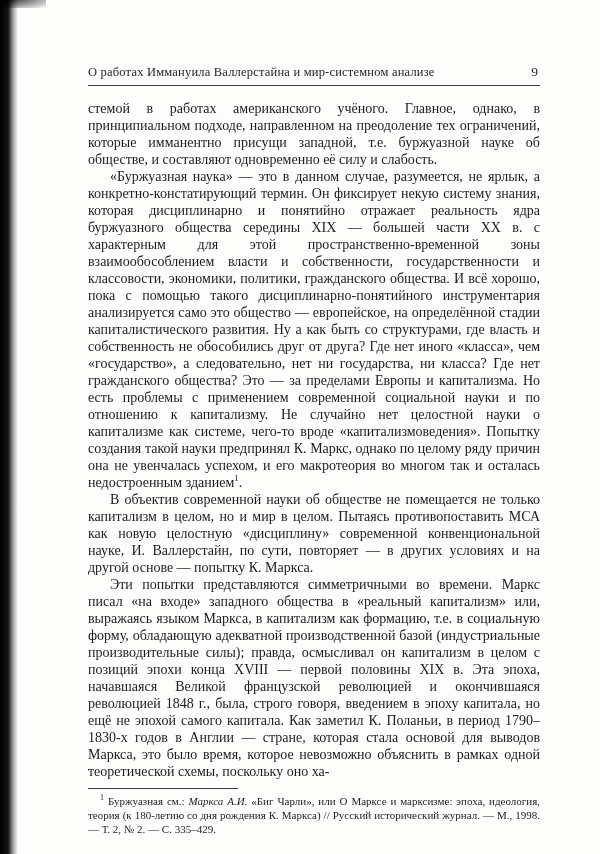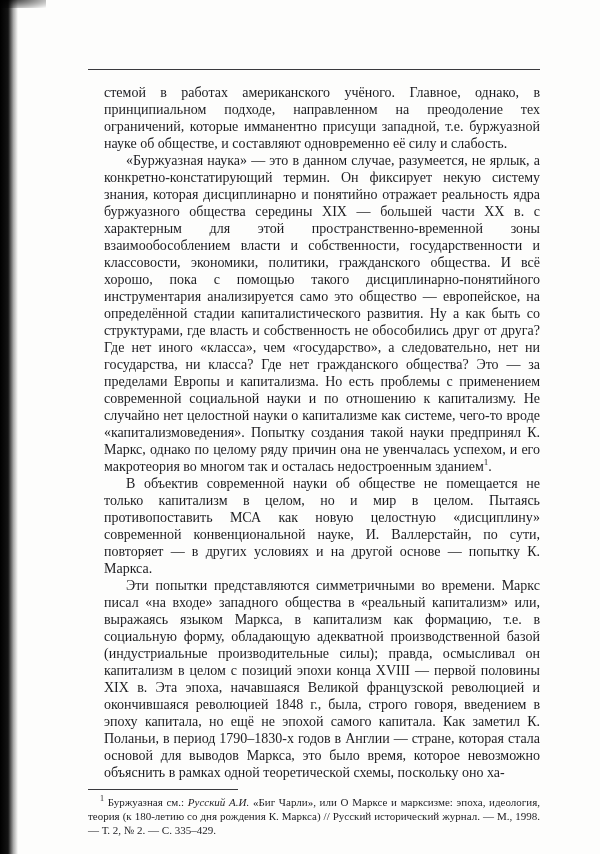--- a/index.html
+++ b/index.html
@@ -48,21 +48,20 @@
     margin-bottom: 14px;
   }
   .body-text p {
     font-size: 14px;
     line-height: 17px;
     text-align: justify;
     text-indent: 22px;
     hyphens: auto;
     -webkit-hyphens: auto;
     color: #1c1c20;
-    margin-left: 16px;
   }
   .body-text p.no-indent { text-indent: 0; }
   .body-text sup {
     font-size: 9px;
     line-height: 0;
     vertical-align: super;
   }
   .footnote-rule {
     width: 150px;
     height: 1px;
@@ -88,26 +87,30 @@
 </style>
 </head>
 <body>
 
 <div class="scan-page">
   <div class="edge-shadow"></div>
   <div class="corner-smudge"></div>
 
   <div class="page-content">
 
+    <div class="running-header">
+      <span class="running-title">О работах Иммануила Валлерстайна и мир-системном анализе</span>
+      <span class="page-number">9</span>
+    </div>
     <div class="header-rule"></div>
 
     <div class="body-text">
       <p class="no-indent">стемой в работах американского учёного. Главное, однако, в принципиальном подходе, направленном на преодоление тех ограничений, которые имманентно присущи западной, т.е. буржуазной науке об обществе, и составляют одновременно её силу и слабость.</p>
       <p><span>«Буржуазная наука» — это в данном случае, разумеется, не ярлык, а конкретно-констатирующий термин. Он фиксирует некую систему знания, которая дисциплинарно и понятийно отражает реальность ядра буржуазного общества середины XIX — большей части XX в. с характерным для этой пространственно-временной зоны взаимообособлением власти и собственности, государственности и классовости, экономики, политики, гражданского общества. И всё хорошо, пока с помощью такого дисциплинарно-понятийного инструментария анализируется само это общество — европейское, на определённой стадии капиталистического развития. Ну а как быть со структурами, где власть и собственность не обособились друг от друга? Где нет иного «класса», чем «государство», а следовательно, нет ни государства, ни класса? Где нет гражданского общества? Это — за пределами Европы и капитализма. Но есть проблемы с применением современной социальной науки и по отношению к капитализму. Не случайно нет целостной науки о капитализме как системе, чего-то вроде «капитализмоведения». Попытку создания такой науки предпринял К. Маркс, однако по целому ряду причин она не увенчалась успехом, и его макротеория во многом так и осталась недостроенным зданием</span><sup>1</sup><span>.</span></p>
       <p>В объектив современной науки об обществе не помещается не только капитализм в целом, но и мир в целом. Пытаясь противопоставить МСА как новую целостную «дисциплину» современной конвенциональной науке, И. Валлерстайн, по сути, повторяет — в других условиях и на другой основе — попытку К. Маркса.</p>
       <p>Эти попытки представляются симметричными во времени. Маркс писал «на входе» западного общества в «реальный капитализм» или, выражаясь языком Маркса, в капитализм как формацию, т.е. в социальную форму, обладающую адекватной производственной базой (индустриальные производительные силы); правда, осмысливал он капитализм в целом с позиций эпохи конца XVIII — первой половины XIX в. Эта эпоха, начавшаяся Великой французской революцией и окончившаяся революцией 1848 г., была, строго говоря, введением в эпоху капитала, но ещё не эпохой самого капитала. Как заметил К. Поланьи, в период 1790–1830-х годов в Англии — стране, которая стала основой для выводов Маркса, это было время, которое невозможно объяснить в рамках одной теоретической схемы, поскольку оно ха-</p>
     </div>
 
     <div class="footnote-rule"></div>
-    <p class="footnote"><sup>1</sup><span> Буржуазная см.: </span><i>Русский А.И.</i><span> «Биг Чарли», или О Марксе и марксизме: эпоха, идеология, теория (к 180-летию со дня рождения К. Маркса) // Русский исторический журнал. — М., 1998. — Т. 2, № 2. — С. 335–429.</span></p>
+    <p class="footnote"><sup>1</sup><span> Буржуазная см.: </span><i>Маркса А.И.</i><span> «Биг Чарли», или О Марксе и марксизме: эпоха, идеология, теория (к 180-летию со дня рождения К. Маркса) // Русский исторический журнал. — М., 1998. — Т. 2, № 2. — С. 335–429.</span></p>
 
   </div>
 </div>
 
 </body></html>

